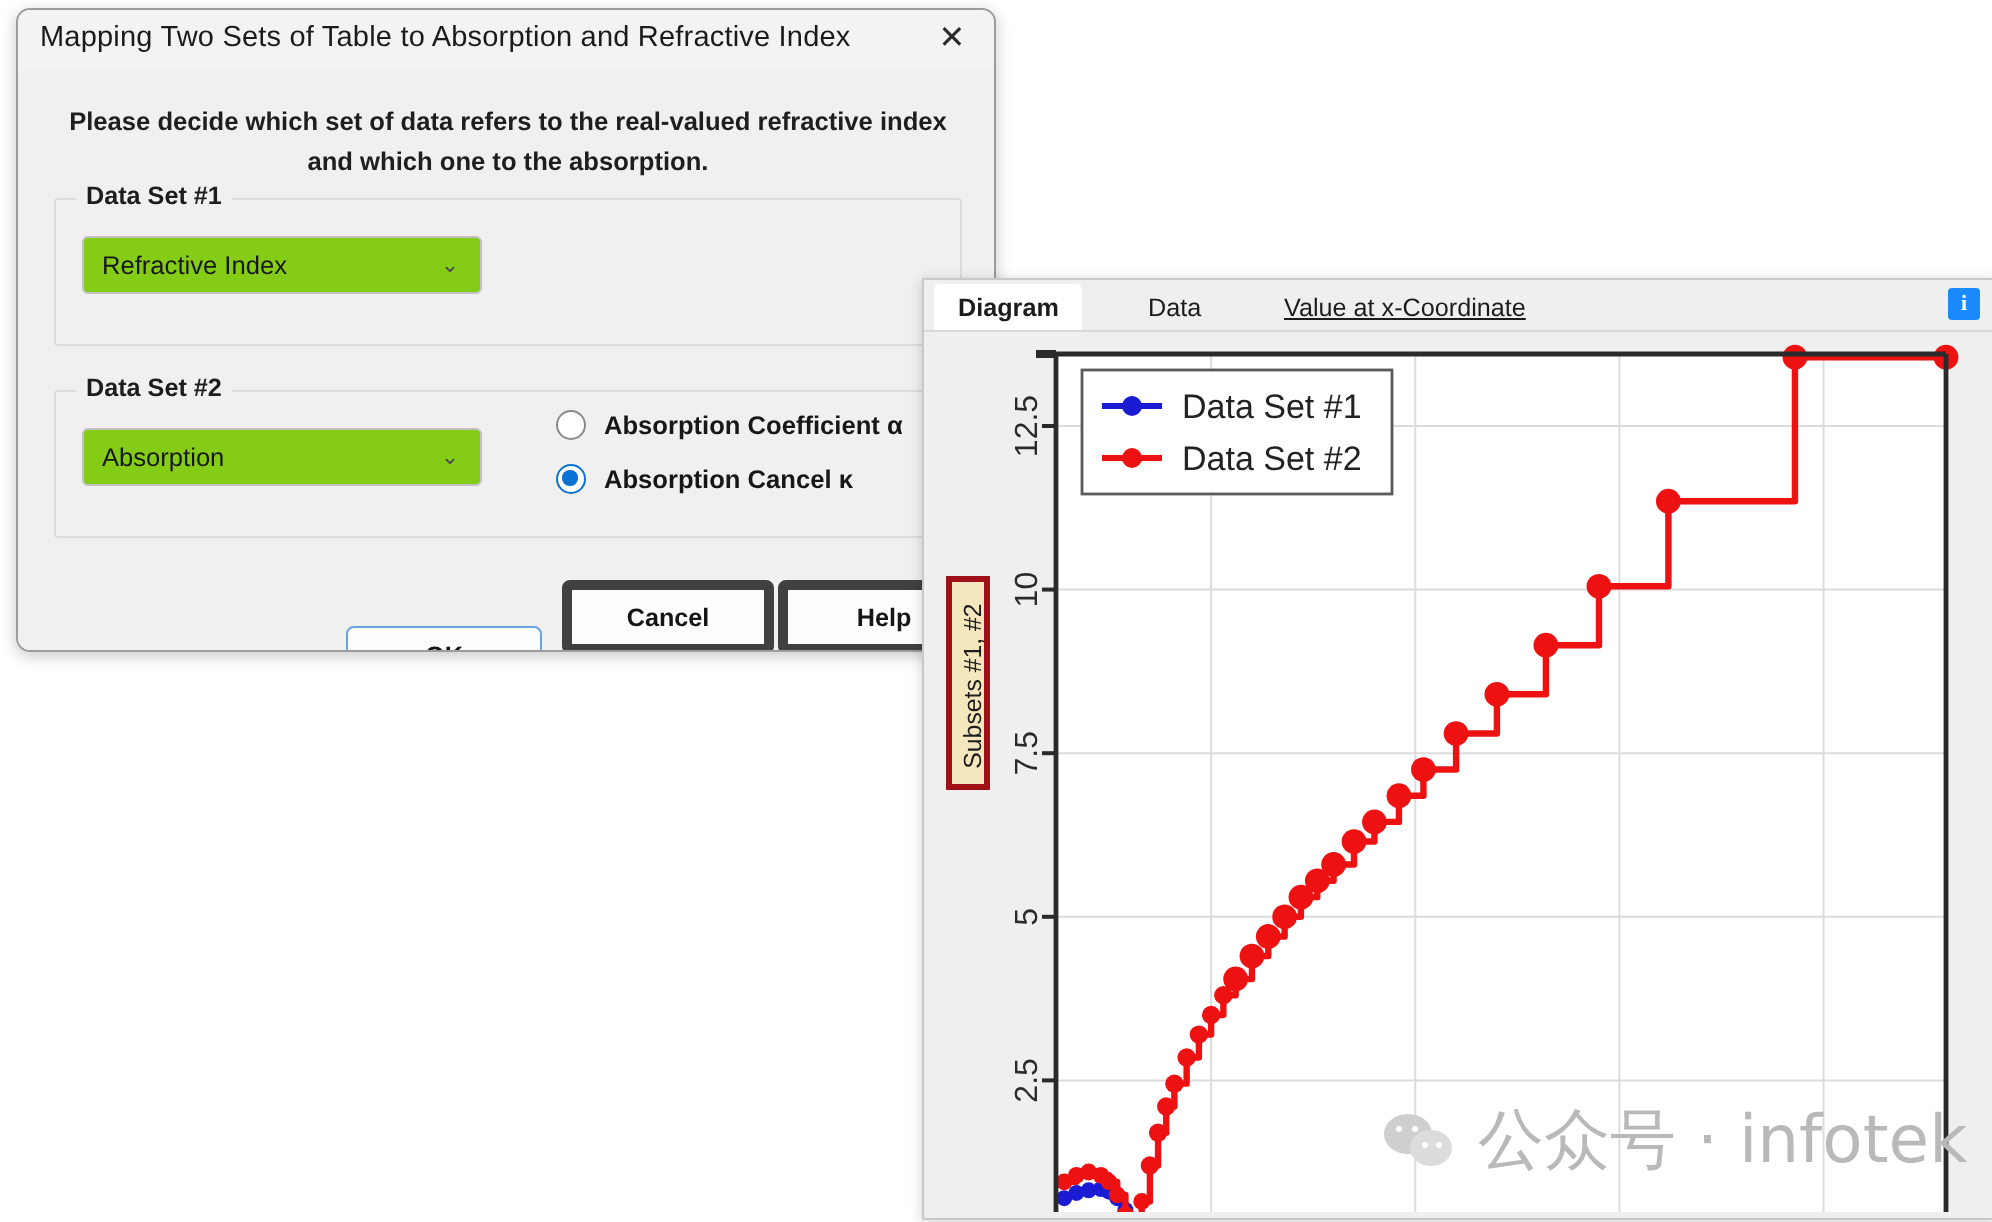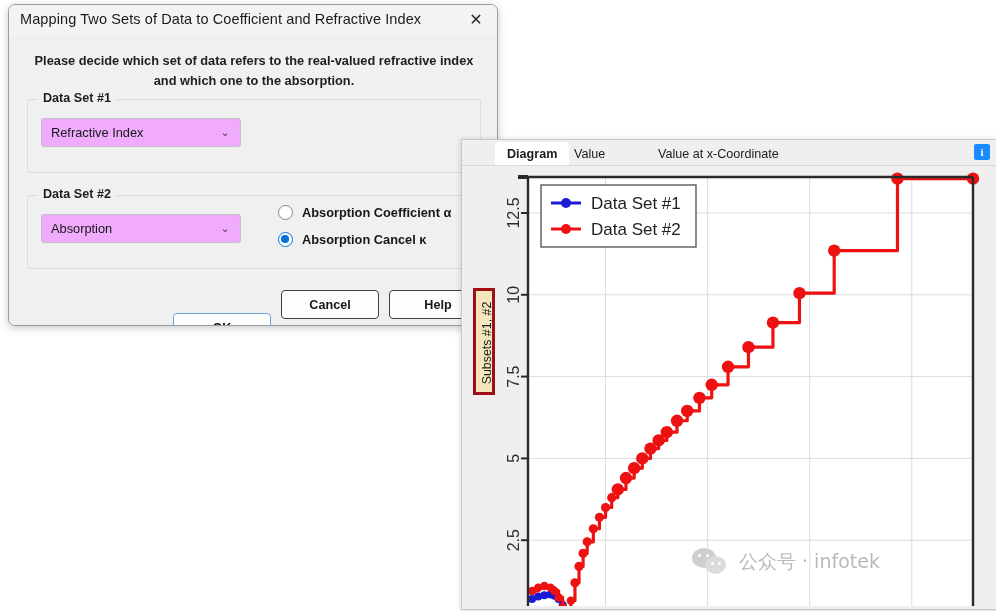--- a/index.html
+++ b/index.html
@@ -42,21 +42,21 @@
     position:absolute;border:1px solid #dcdcdc;border-radius:2px;background:transparent;
   }
   .group-title{
     position:absolute;top:-9px;left:10px;padding:0 5px;background:#f0f0f0;
     font-size:12.6px;font-weight:700;color:#1d1d1d;white-space:nowrap;
   }
   #group1{left:18px;top:64px;width:452px;height:72px;}
   #group2{left:18px;top:160px;width:452px;height:72px;}
 
   .combo{
-    position:absolute;height:27px;background:#f0abfc;border:1px solid #c2c2c2;border-radius:3px;
+    position:absolute;height:27px;background:#84cc16;border:1px solid #c2c2c2;border-radius:3px;
     display:flex;align-items:center;
   }
   .combo-text{
     flex:1;padding-left:9px;font-size:12.8px;color:#171717;white-space:nowrap;
   }
   .combo-arrow{
     width:30px;display:flex;align-items:center;justify-content:center;
     font-size:11px;color:#4a4a4a;
   }
   #combo1{left:13px;top:18px;width:198px;}
@@ -73,21 +73,21 @@
     position:relative;flex:none;
   }
   .radio-mark.on{border-color:#0a72d4;border-width:1.5px;background:#fff;}
   .radio-mark.on::after{
     content:"";position:absolute;left:2.4px;top:2.4px;width:7.5px;height:7.5px;
     border-radius:50%;background:#0a72d4;
   }
   .radio-label{font-size:12.8px;color:#171717;font-weight:600;}
 
   .btn{
-    position:absolute;height:27px;background:#fdfdfd;border:1px solid #404040;border-radius:4px;
+    position:absolute;height:27px;background:#fdfdfd;border:5px solid #404040;border-radius:4px;
     display:flex;align-items:center;justify-content:center;
     font-size:12.6px;color:#161616;font-weight:600;
   }
   .btn.default{border:1.6px solid #6aa3de;margin-top:23px;}
   #btn-ok{left:164px;top:255px;width:96px;}
   #btn-cancel{left:272px;top:255px;width:96px;}
   #btn-help{left:380px;top:255px;width:96px;}
 
   
   #chartwin{
@@ -98,23 +98,23 @@
   }
   #tabstrip{
     position:absolute;left:0;top:0;right:0;height:25px;background:#efefef;
   }
   .tab{
     position:absolute;top:2px;height:23px;display:flex;align-items:center;
     padding:0 12px;font-size:12.6px;color:#1c1c1c;white-space:nowrap;
     border-radius:3px 3px 0 0;
   }
   .tab.active{background:#ffffff;font-weight:700;}
-  #tab-diagram{left:5px;margin-left:28px;}
+  #tab-diagram{left:5px;}
   #tab-table{left:100px;}
-  #tab-value{left:184px;}
+  #tab-value{left:168px;text-decoration:underline;}
   #info-icon{
     position:absolute;right:7px;top:4px;width:16px;height:16px;border-radius:2px;
     background:#1a8bff;color:#fff;font-size:11px;font-weight:700;
     display:flex;align-items:center;justify-content:center;font-family:"Liberation Serif",serif;
   }
   #tabline{position:absolute;left:0;top:25px;right:0;height:1px;background:#d8d8d8;}
 
   #chartcanvas{
     position:absolute;left:3px;top:26px;width:527px;height:440px;background:#efefef;
   }
@@ -129,36 +129,36 @@
     position:absolute;left:-43px;top:41px;width:107px;height:22px;
     transform:rotate(-90deg);
     display:flex;align-items:center;justify-content:center;
     font-size:12.4px;color:#1c1c1c;white-space:nowrap;
   }
 
   
   #watermark{
     position:absolute;left:692px;top:548px;
     display:flex;align-items:center;gap:7px;
-    font-size:19px;color:#b9b9b9;white-space:nowrap;
+    font-size:33px;color:#b9b9b9;white-space:nowrap;
     font-family:"DejaVu Sans",sans-serif;
   }
   #wechat-logo{position:relative;width:40px;height:28px;flex:none;}
   .bub{position:absolute;border-radius:50%;background:#cfcfcf;}
   #bub-a{left:0;top:0;width:24px;height:20px;}
   #bub-b{left:13px;top:8px;width:21px;height:18px;background:#dcdcdc;}
   .eye{position:absolute;width:3px;height:3px;border-radius:50%;background:#ffffff;}
 </style>
 </head>
 <body>
 
 <div id="dialog">
 
   <div id="dlg-titlebar">
-    <div id="dlg-title">Mapping Two Sets of Data to Coefficient and Refractive Index</div>
+    <div id="dlg-title">Mapping Two Sets of Table to Absorption and Refractive Index</div>
     <div id="dlg-close">✕</div>
   </div>
 
   <div id="dlg-body">
 
     <div id="dlg-instruction">Please decide which set of data refers to the real-valued refractive index and which one to the absorption.</div>
 
     <div class="group" id="group1">
       <div class="group-title">Data Set #1</div>
       <div class="combo" id="combo1">
@@ -188,21 +188,21 @@
     <div class="btn default" id="btn-ok">OK</div>
     <div class="btn" id="btn-cancel">Cancel</div>
     <div class="btn" id="btn-help">Help</div>
   </div>
 </div>
 
 <div id="chartwin">
 
   <div id="tabstrip">
     <div class="tab active" id="tab-diagram">Diagram</div>
-    <div class="tab" id="tab-table">Value</div>
+    <div class="tab" id="tab-table">Data</div>
     <div class="tab" id="tab-value">Value at x-Coordinate</div>
     <div id="info-icon">i</div>
   </div>
   <div id="tabline"></div>
 
   <div id="chartcanvas">
     <svg id="plotsvg" width="527" height="440">
         <rect x="63" y="11" width="445" height="445" fill="#ffffff"></rect>
         <line x1="63" y1="374.1985294117647" x2="508" y2="374.1985294117647" stroke="#dcdcdc" stroke-width="1"></line>
         <line x1="63" y1="292.3970588235294" x2="508" y2="292.3970588235294" stroke="#dcdcdc" stroke-width="1"></line>

